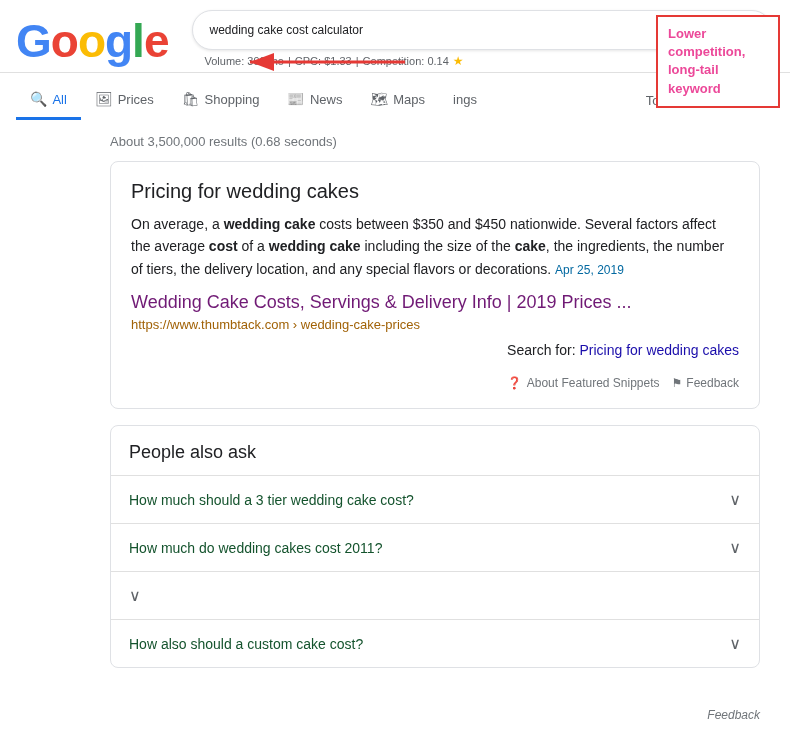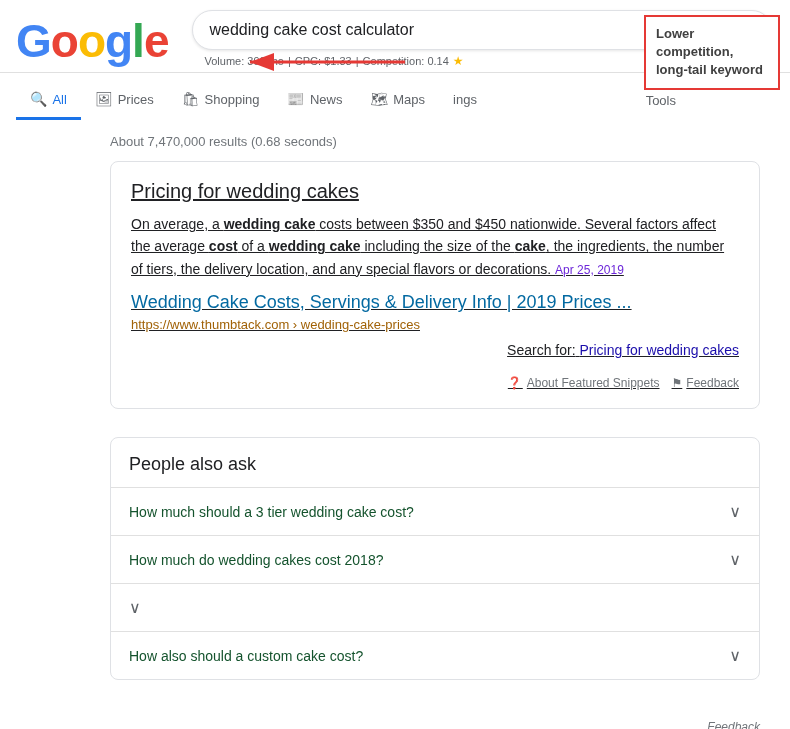--- a/index.html
+++ b/index.html
@@ -52,21 +52,21 @@
       padding: 8px 16px;
       box-shadow: 0 1px 3px rgba(0,0,0,0.1);
       background: #fff;
       gap: 8px;
     }
 
     .search-input {
       flex: 1;
       border: none;
       outline: none;
-      font-size: 16px;
+      font-size: 12px;
       color: #202124;
       background: transparent;
     }
 
     .search-icons {
       display: flex;
       align-items: center;
       gap: 12px;
       margin-left: auto;
     }
@@ -130,66 +130,65 @@
     
     .annotation-box {
       position: absolute;
       top: 15px;
       right: 10px;
       border: 2px solid #e53935;
       background: #fff;
       padding: 8px 10px;
       font-size: 13px;
       font-weight: bold;
-      color: #404040;
+      color: #ec4899;
       line-height: 1.4;
       z-index: 10;
-      width: 136px;
+      width: 124px;
     }
 
     
     .main-content {
       padding: 8px 16px 16px 110px;
       position: relative;
     }
 
     .results-count {
       font-size: 13px;
       color: #70757a;
       padding: 6px 0 12px 0;
     }
 
     
     .featured-snippet {
       border: 1px solid #dfe1e5;
       border-radius: 8px;
       padding: 18px 20px;
-      margin-bottom: 28px;
+      margin-bottom: 16px;
       max-width: 650px;
-      text-decoration: underline;
     }
 
     .snippet-title {
       font-size: 20px;
       font-weight: normal;
       color: #202124;
       margin-bottom: 10px;
     }
 
     .snippet-body {
       font-size: 14px;
       color: #202124;
       line-height: 1.6;
       margin-bottom: 10px;
     }
 
     .snippet-body strong { font-weight: bold; }
 
     .snippet-link {
-      color: #0369a1;
+      color: #701a75;
       font-size: 18px;
       text-decoration: none;
       display: block;
       margin: 12px 0 4px 0;
     }
 
     .snippet-url {
       color: #a16207;
       font-size: 13px;
       margin-bottom: 10px;
@@ -352,26 +351,26 @@
     <div class="nav-tab">
       <span>ings</span>
     </div>
     <div class="tools-btn">
       <span>Tools</span>
     </div>
   </div>
 </div>
 
 <div class="main-content">
-  <div class="results-count">About 7,470,000 results (0.68 seconds)</div>
+  <div class="results-count">About 3,500,000 results (0.68 seconds)</div>
 
   <div class="featured-snippet">
     <div class="snippet-title">Pricing for wedding cakes</div>
     <div class="snippet-body">
-      On average, a <strong>wedding cake</strong> costs between $350 and $450 nationwide. Several factors affect the average <strong>cost</strong> of a <strong>wedding cake</strong> including the size of the <strong>cake</strong>, the ingredients, the number of tiers, the delivery location, and any special flavors or decorations. <span style="color:#6d28d9; font-size:12px;">Apr 25, 2019</span>
+      On average, a <strong>wedding cake</strong> costs between $350 and $450 nationwide. Several factors affect the average <strong>cost</strong> of a <strong>wedding cake</strong> including the size of the <strong>cake</strong>, the ingredients, the number of tiers, the delivery location, and any special flavors or decorations. <span style="color:#0369a1; font-size:12px;">Apr 25, 2019</span>
     </div>
     <a class="snippet-link" href="#">Wedding Cake Costs, Servings &amp; Delivery Info | 2019 Prices ...</a>
     <div class="snippet-url">https://www.thumbtack.com › wedding-cake-prices</div>
     <div class="snippet-search-for">
       <span>Search for:</span>
       <a href="#">Pricing for wedding cakes</a>
     </div>
     <div class="snippet-footer">
       <div class="snippet-footer-item">
         <span>❓</span>
@@ -384,21 +383,21 @@
     </div>
   </div>
 
   <div class="paa-box">
     <div class="paa-title">People also ask</div>
     <div class="paa-item">
       <span class="paa-question">How much should a 3 tier wedding cake cost?</span>
       <span class="paa-chevron">∨</span>
     </div>
     <div class="paa-item">
-      <span class="paa-question">How much do wedding cakes cost 2018?</span>
+      <span class="paa-question">How much do wedding cakes cost 2011?</span>
       <span class="paa-chevron">∨</span>
     </div>
     <div class="paa-item">
       <span class="paa-chevron">∨</span>
     </div>
     <div class="paa-item">
       <span class="paa-question">How also should a custom cake cost?</span>
       <span class="paa-chevron">∨</span>
     </div>
   </div>

